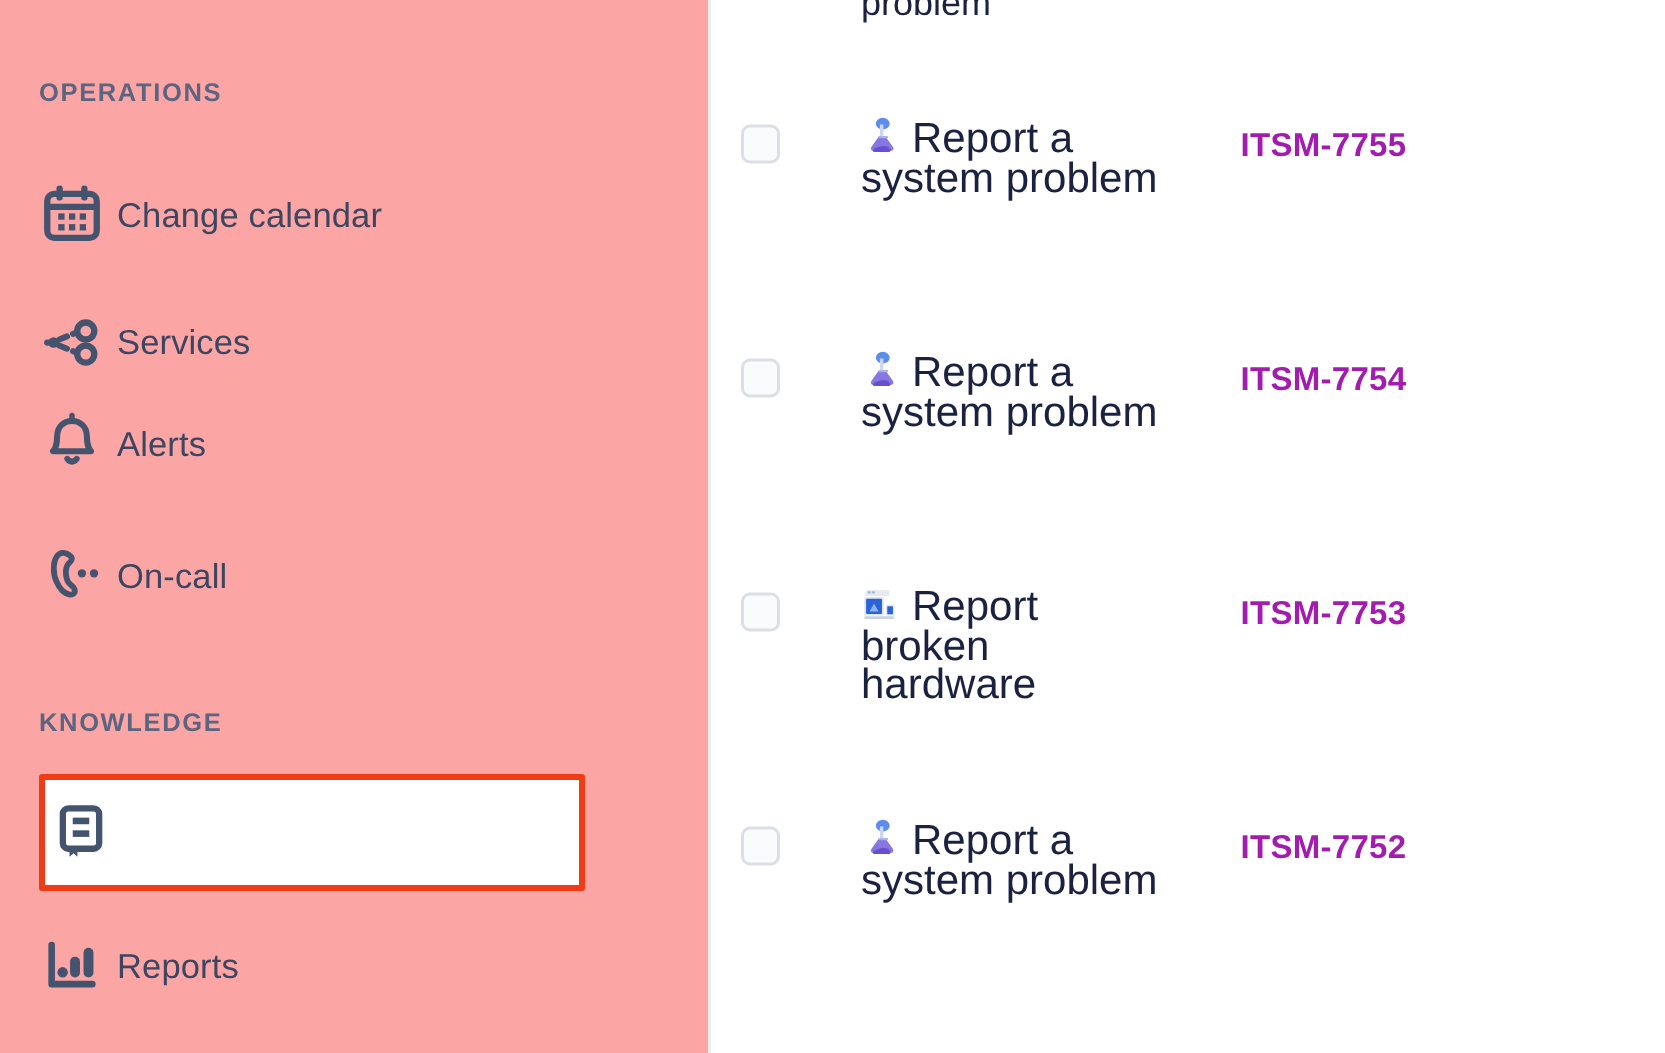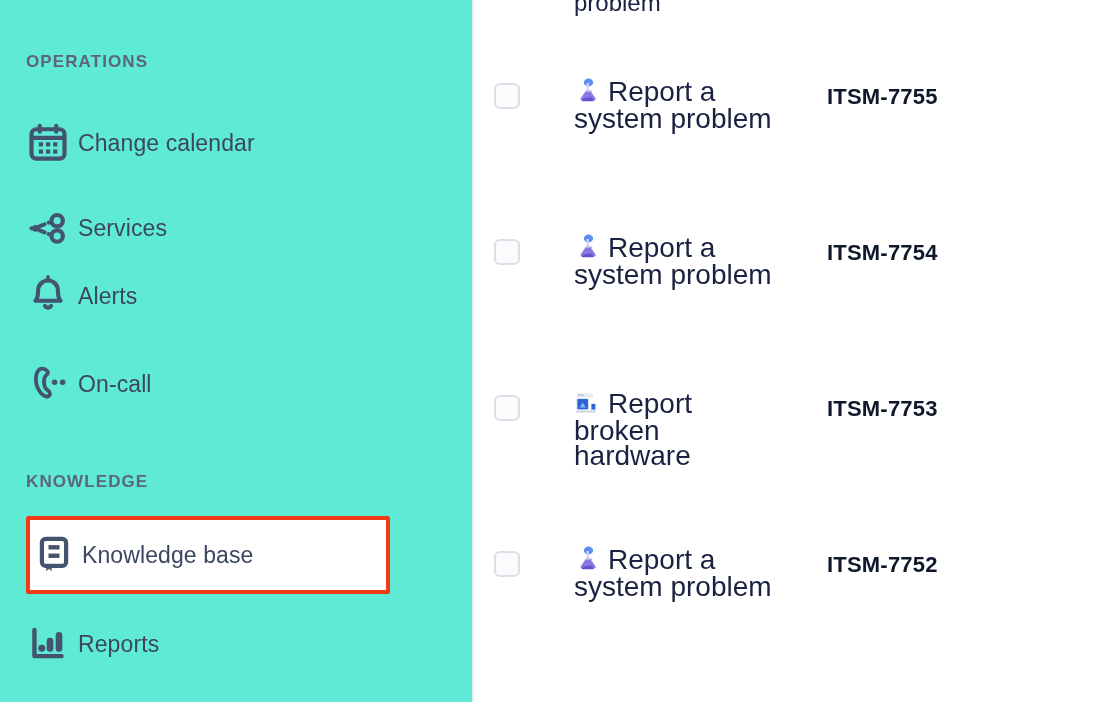--- a/index.html
+++ b/index.html
@@ -15,21 +15,21 @@
     width: 1110px;
     height: 702px;
     display: flex;
   }
 
   
   .sidebar {
     position: relative;
     width: 474px;
     height: 702px;
-    background: #5eead4;
+    background: #fca5a5;
     border-right: 2px solid #ebecf0;
     flex: 0 0 474px;
     overflow: hidden;
   }
 
   .section-header {
     position: absolute;
     left: 26px;
     font-size: 17px;
     font-weight: bold;
@@ -119,21 +119,21 @@
     width: 26px;
     height: 28px;
     margin-right: 8px;
     position: relative;
   }
   .issue-key {
     position: absolute;
     left: 353px;
     font-size: 22px;
     font-weight: bold;
-    color: #0f172a;
+    color: #a21caf;
     letter-spacing: 0.2px;
     white-space: nowrap;
   }
 
   .partial-text {
     position: absolute;
     left: 100px;
     top: -17px;
     font-size: 24px;
     line-height: 40px;
@@ -206,21 +206,20 @@
 
     <div class="nav-item highlighted" style="top:516px;">
       <span class="nav-icon">
         <svg width="44" height="44" viewBox="0 0 24 24" fill="none">
           <path d="M5.4 5.2c0-1.1.9-2 2-2h9.2c1.1 0 2 .9 2 2v10.7c0 1.1-.9 2-2 2H7.4c-1.1 0-2-.9-2-2V5.2z" stroke="#44546f" stroke-width="2.3" stroke-linejoin="round"></path>
           <rect x="9" y="6.6" width="6" height="2.4" fill="#44546f"></rect>
           <rect x="9" y="11.2" width="6" height="2.4" fill="#44546f"></rect>
           <path d="M7.8 17.9v2.9l1.5-1.3 1.4 1.3v-2.9" fill="#44546f"></path>
         </svg>
       </span>
-      <span class="nav-label">Knowledge base</span>
     </div>
 
     <div class="nav-item" style="top:616px;">
       <span class="nav-icon">
         <svg width="44" height="44" viewBox="0 0 24 24" fill="none">
           <path d="M4.6 4.4v14.2h14.8" stroke="#44546f" stroke-width="2.4" stroke-linecap="round" stroke-linejoin="round"></path>
           <circle cx="8.6" cy="14.3" r="1.9" fill="#44546f"></circle>
           <rect x="11.3" y="8.6" width="3.6" height="7.6" rx="1.8" fill="#44546f"></rect>
           <rect x="16.2" y="5.4" width="3.6" height="10.8" rx="1.8" fill="#44546f"></rect>
         </svg>

